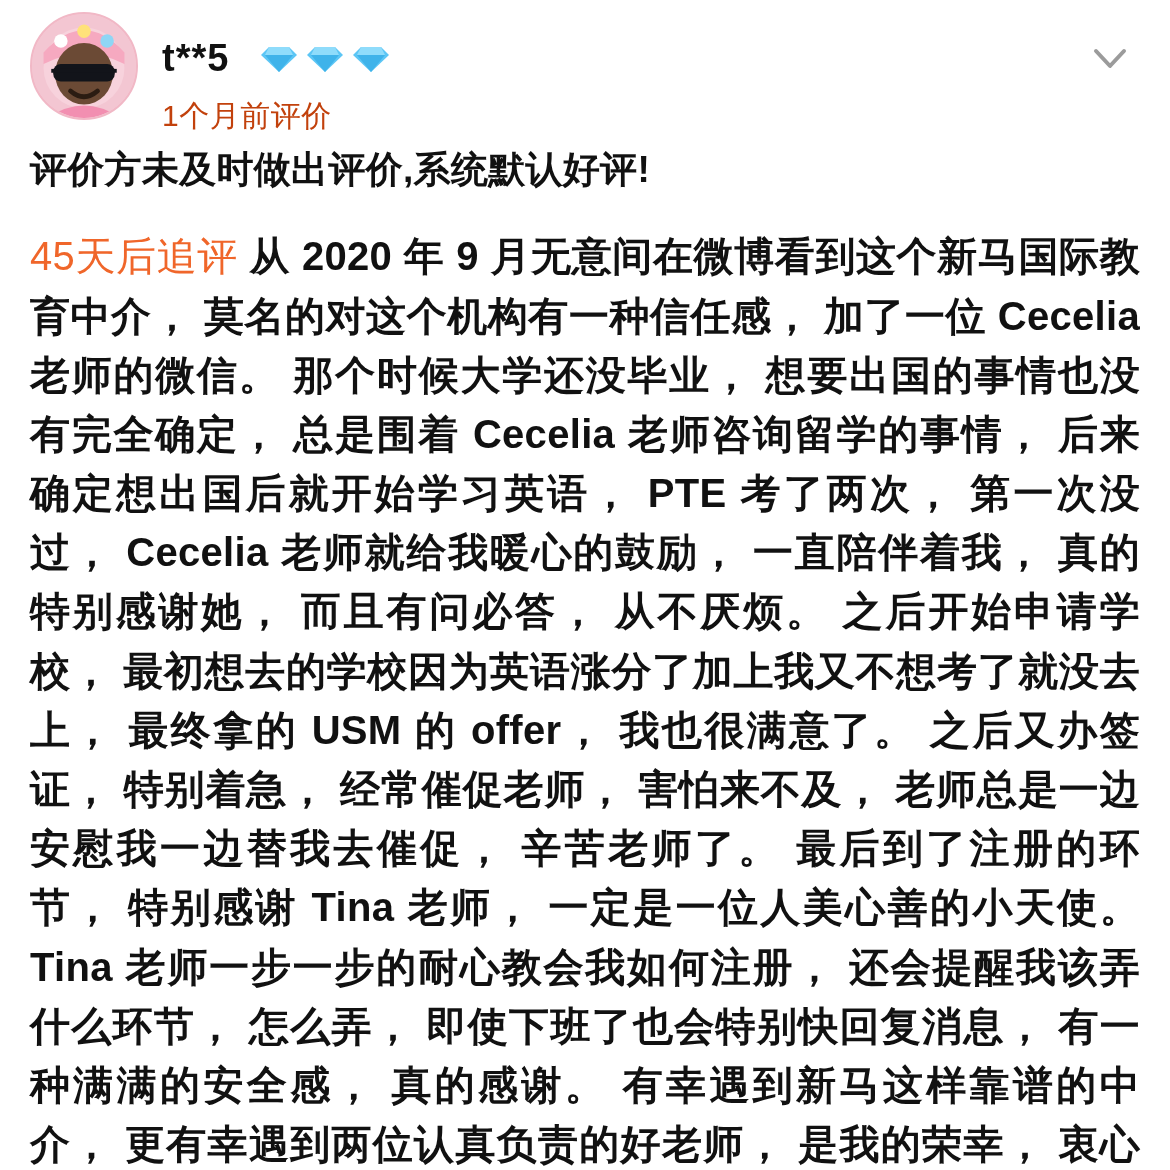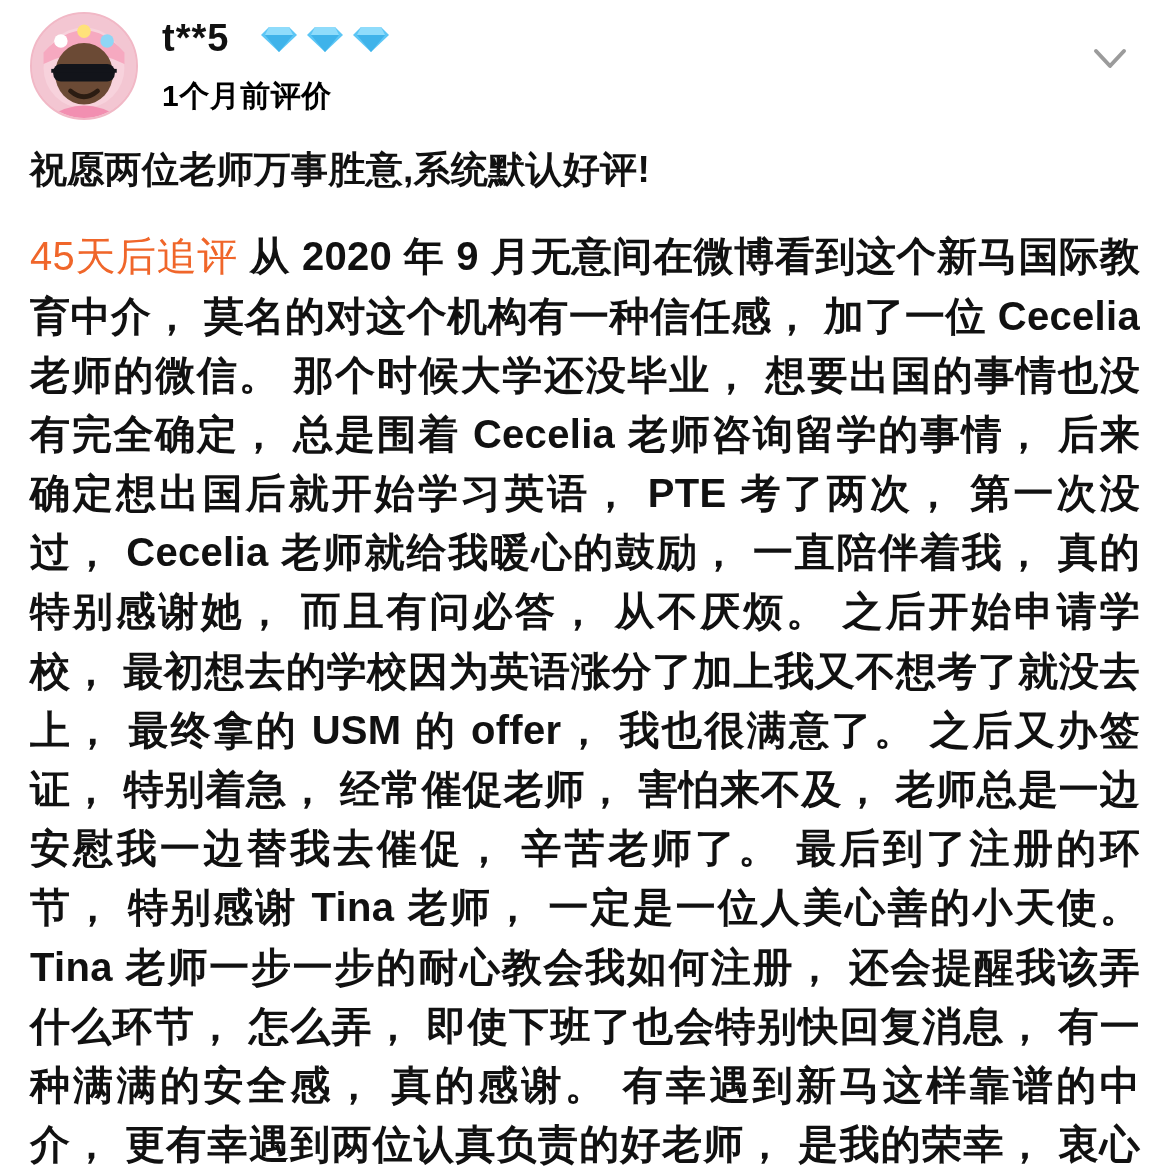--- a/index.html
+++ b/index.html
@@ -40,43 +40,43 @@
   .avatar svg { display: block; width: 100%; height: 100%; }
   .head-text {
     margin-left: 24px;
     padding-top: 6px;
     flex: 1 1 auto;
   }
   .name-row {
     display: flex;
     align-items: center;
     gap: 30px;
+    margin-top: 20px;
   }
   .username {
     font-size: 38px;
     font-weight: bold;
     letter-spacing: 1px;
     color: #111;
     line-height: 1.1;
   }
   .diamonds {
     display: flex;
     gap: 6px;
     align-items: center;
   }
   .diamond {
     width: 40px;
     height: 30px;
   }
   .timestamp {
     margin-top: 16px;
     font-size: 30px;
-    color: #000000;
+    color: #c2410c;
     letter-spacing: 0.5px;
-    font-weight: bold;
   }
   .chevron {
     position: absolute;
     right: 8px;
     top: 24px;
     width: 44px;
     height: 44px;
     cursor: pointer;
   }
   .chevron svg { display:block; width:100%; height:100%; }
@@ -172,19 +172,19 @@
     </div>
 
     <div class="chevron">
       <svg viewBox="0 0 44 44" xmlns="http://www.w3.org/2000/svg">
         <path d="M8 15 L22 30 L36 15" stroke="#9b9b9b" stroke-width="4" fill="none" stroke-linecap="round" stroke-linejoin="round"></path>
       </svg>
     </div>
   </div>
 
   <div class="body-text">
-    <div class="first-line">祝愿两位老师万事胜意,系统默认好评!</div>
+    <div class="first-line">评价方未及时做出评价,系统默认好评!</div>
     <div class="main-para">
       <span class="highlight">45天后追评</span><span> 从 2020 年 9 月无意间在微博看到这个新马国际教育中介， 莫名的对这个机构有一种信任感， 加了一位 Cecelia 老师的微信。 那个时候大学还没毕业， 想要出国的事情也没有完全确定， 总是围着 Cecelia 老师咨询留学的事情， 后来确定想出国后就开始学习英语， PTE 考了两次， 第一次没过， Cecelia 老师就给我暖心的鼓励， 一直陪伴着我， 真的特别感谢她， 而且有问必答， 从不厌烦。 之后开始申请学校， 最初想去的学校因为英语涨分了加上我又不想考了就没去上， 最终拿的 USM 的 offer， 我也很满意了。 之后又办签证， 特别着急， 经常催促老师， 害怕来不及， 老师总是一边安慰我一边替我去催促， 辛苦老师了。 最后到了注册的环节， 特别感谢 Tina 老师， 一定是一位人美心善的小天使。 Tina 老师一步一步的耐心教会我如何注册， 还会提醒我该弄什么环节， 怎么弄， 即使下班了也会特别快回复消息， 有一种满满的安全感， 真的感谢。 有幸遇到新马这样靠谱的中介， 更有幸遇到两位认真负责的好老师， 是我的荣幸， 衷心祝愿新马越办越好， 祝愿两位老师万事胜意！ </span>
     </div>
   </div>
 
 </div>
 
 </body></html>

